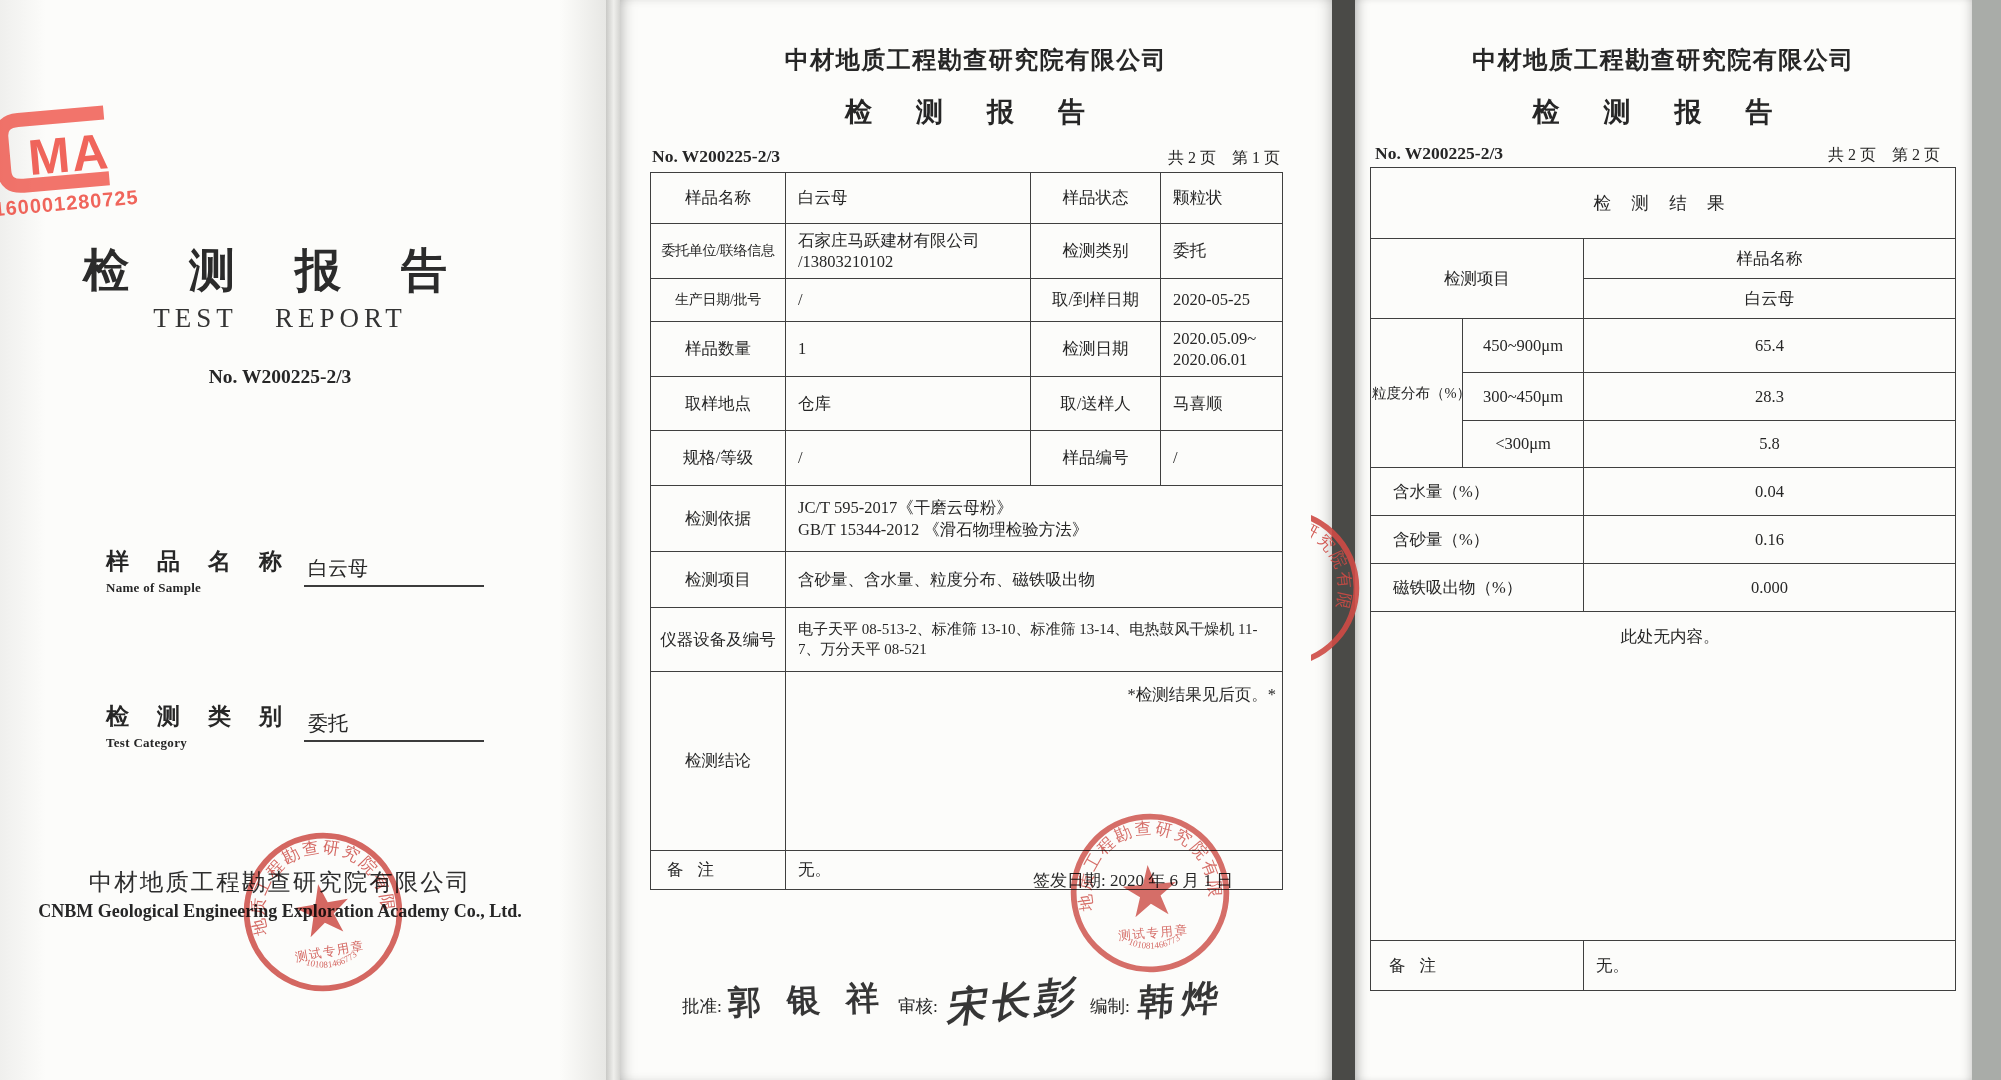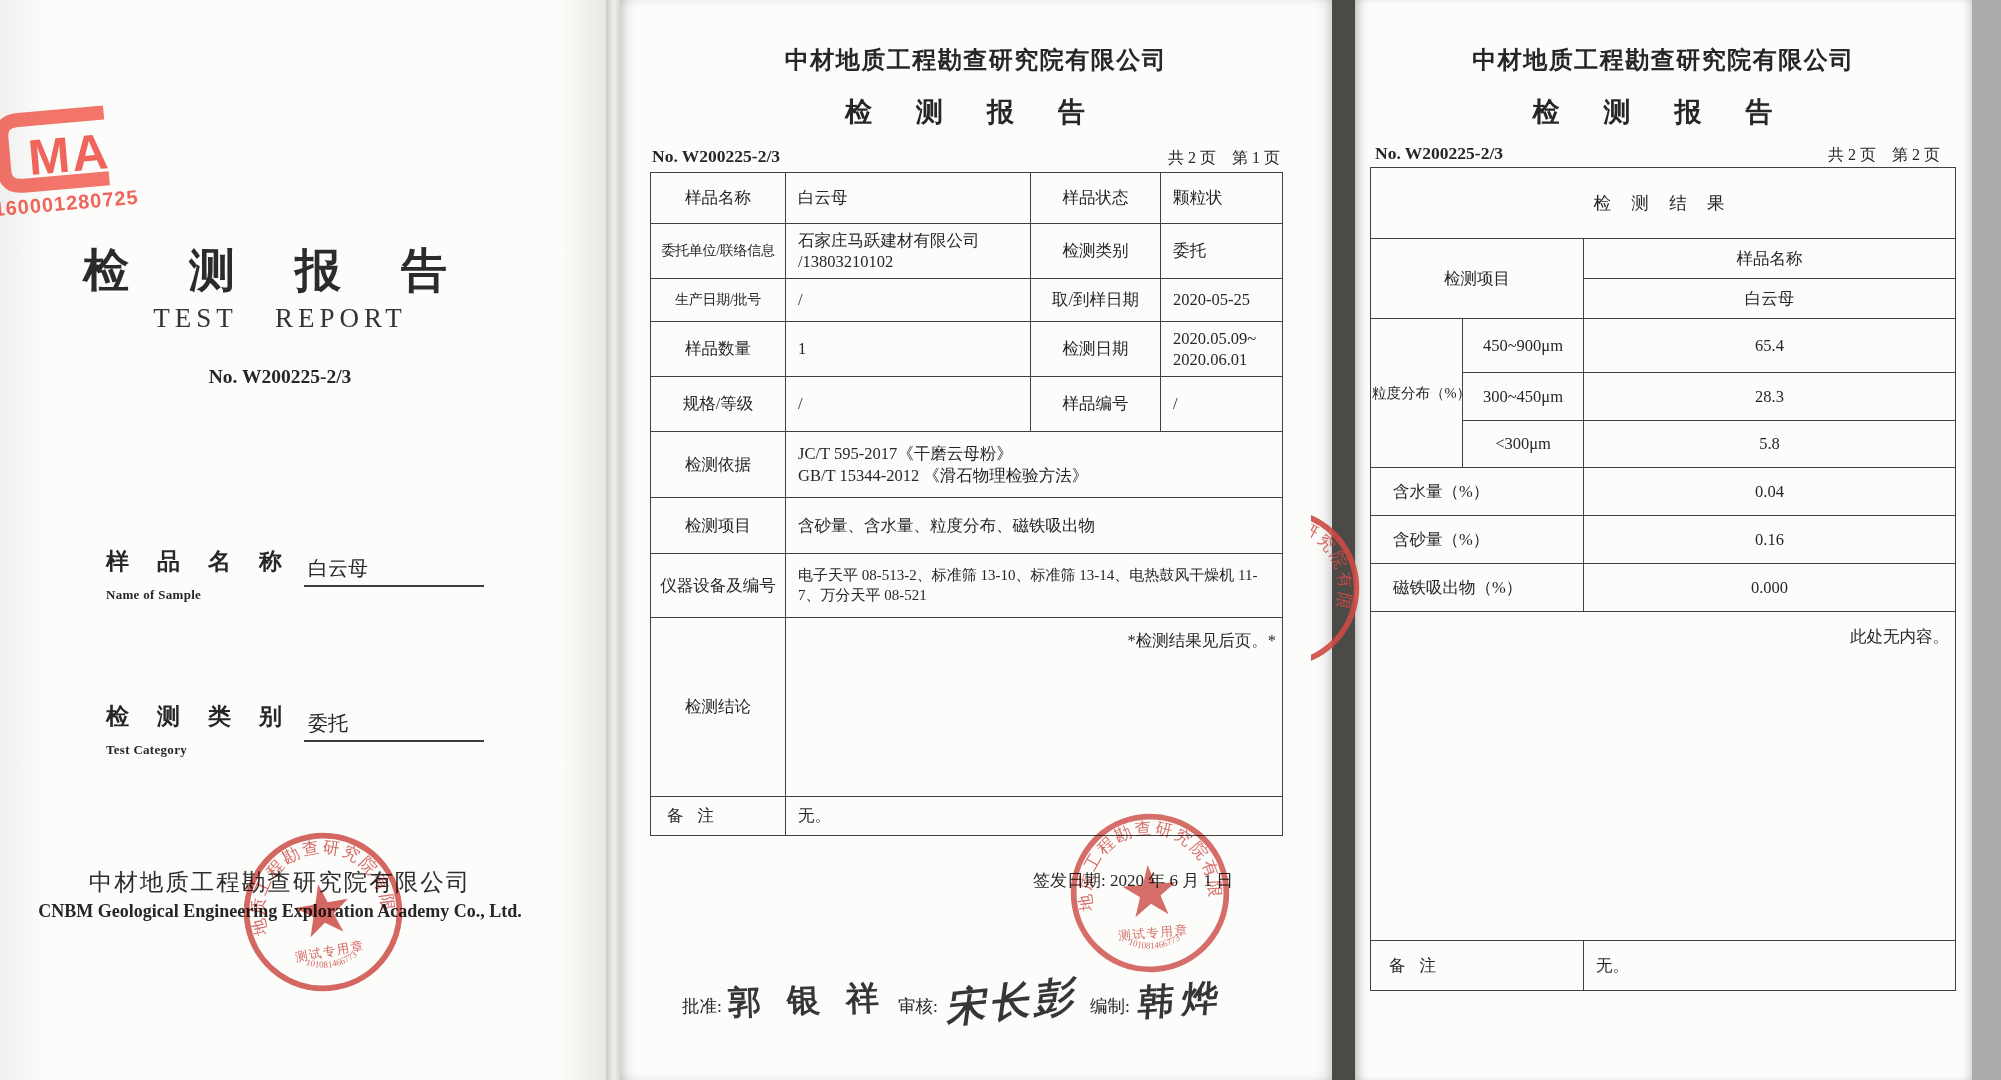--- a/index.html
+++ b/index.html
@@ -15,41 +15,41 @@
 
   
   .cma{position:absolute;left:-10px;top:104px;width:150px;transform:rotate(-5deg);opacity:.85;z-index:2}
   .cover-center{position:absolute;left:-20px;width:600px;text-align:center}
   .cover-title{top:240px;font-size:46px;font-weight:bold;letter-spacing:60px;text-indent:30px;color:#2b2b2b}
   .cover-title-en{top:303px;font-size:27px;letter-spacing:5px;word-spacing:26px;color:#333}
   .cover-no{top:366px;font-size:19.5px;font-weight:bold}
   .cfield{position:absolute;left:106px;display:flex;align-items:flex-start}
   .cf-l{width:190px}
   .cf-cn{font-size:23px;font-weight:600;letter-spacing:28px;white-space:nowrap}
-  .cf-en{font-size:13px;font-weight:bold;letter-spacing:.3px;margin-top:10px;white-space:nowrap}
+  .cf-en{font-size:13px;font-weight:bold;letter-spacing:.3px;margin-top:3px;white-space:nowrap}
   .cf-v{margin-left:8px;margin-top:7px;font-size:20px;min-width:172px;white-space:nowrap;
         border-bottom:2px solid #3c3c3c;padding:2px 4px 3px}
   .cover-co-cn{top:866px;font-size:23.5px;letter-spacing:2px;color:#2d2d2d;z-index:2}
   .cover-co-en{top:901px;font-size:18px;font-weight:bold;z-index:2}
 
   
   .p23-company{position:absolute;left:0;width:100%;text-align:center;top:44px;font-size:24px;
                font-weight:bold;letter-spacing:1.5px}
   .p23-title{position:absolute;left:0;width:100%;text-align:center;top:94px;font-size:27px;
              letter-spacing:44px;text-indent:22px;font-weight:600}
   .no-row{position:absolute;font-size:17.5px;font-weight:bold}
   .pinfo{position:absolute;font-size:16px;font-weight:normal}
   table{border-collapse:collapse;table-layout:fixed;position:absolute;background:transparent}
   td{border:1.2px solid #3f3f3f;font-size:16.5px;line-height:1.3;vertical-align:middle;
      overflow:hidden;padding:2px 4px;white-space:pre-line}
   td.lab{text-align:center;padding:2px 2px}
   td.lab.sm{font-size:14px;letter-spacing:-.3px}
   td.val{text-align:left;padding-left:12px}
   td.ctr{text-align:center}
-  td.topleft{vertical-align:top;text-align:right;padding:14px 6px 0 20px}
+  td.topleft{vertical-align:top;text-align:center;padding:14px 6px 0 20px}
   td.concl{vertical-align:top;text-align:right;padding:12px 6px 0 55px}
   td.sp{letter-spacing:14px;text-align:left;text-indent:14px}
   td.leftpad{text-align:left;padding-left:22px}
   td.plabel{text-align:center;font-size:14.5px;padding:2px 1px;white-space:nowrap}
   td.instr{font-size:15px}
 
   
   .sigrow{position:absolute;top:972px;left:0;width:100%;height:80px;z-index:2}
   .sig-label{position:absolute;font-size:17.5px;top:22px}
   .sig{position:absolute;display:inline-block;font-weight:bold;opacity:.85;color:#141414;white-space:nowrap}
@@ -148,20 +148,26 @@
       <td class="lab">取/到样日期</td>
       <td class="val">2020-05-25</td>
     </tr>
     <tr style="height:55px">
       <td class="lab">样品数量</td>
       <td class="val">1</td>
       <td class="lab">检测日期</td>
       <td class="val">2020.05.09~
 2020.06.01</td>
     </tr>
+    <tr style="height:54px">
+      <td class="lab">取样地点</td>
+      <td class="val">仓库</td>
+      <td class="lab">取/送样人</td>
+      <td class="val">马喜顺</td>
+    </tr>
     <tr style="height:55px">
       <td class="lab">规格/等级</td>
       <td class="val">/</td>
       <td class="lab">样品编号</td>
       <td class="val">/</td>
     </tr>
     <tr style="height:66px">
       <td class="lab">检测依据</td>
       <td class="val" colspan="3">JC/T 595-2017《干磨云母粉》
 GB/T 15344-2012 《滑石物理检验方法》</td>

